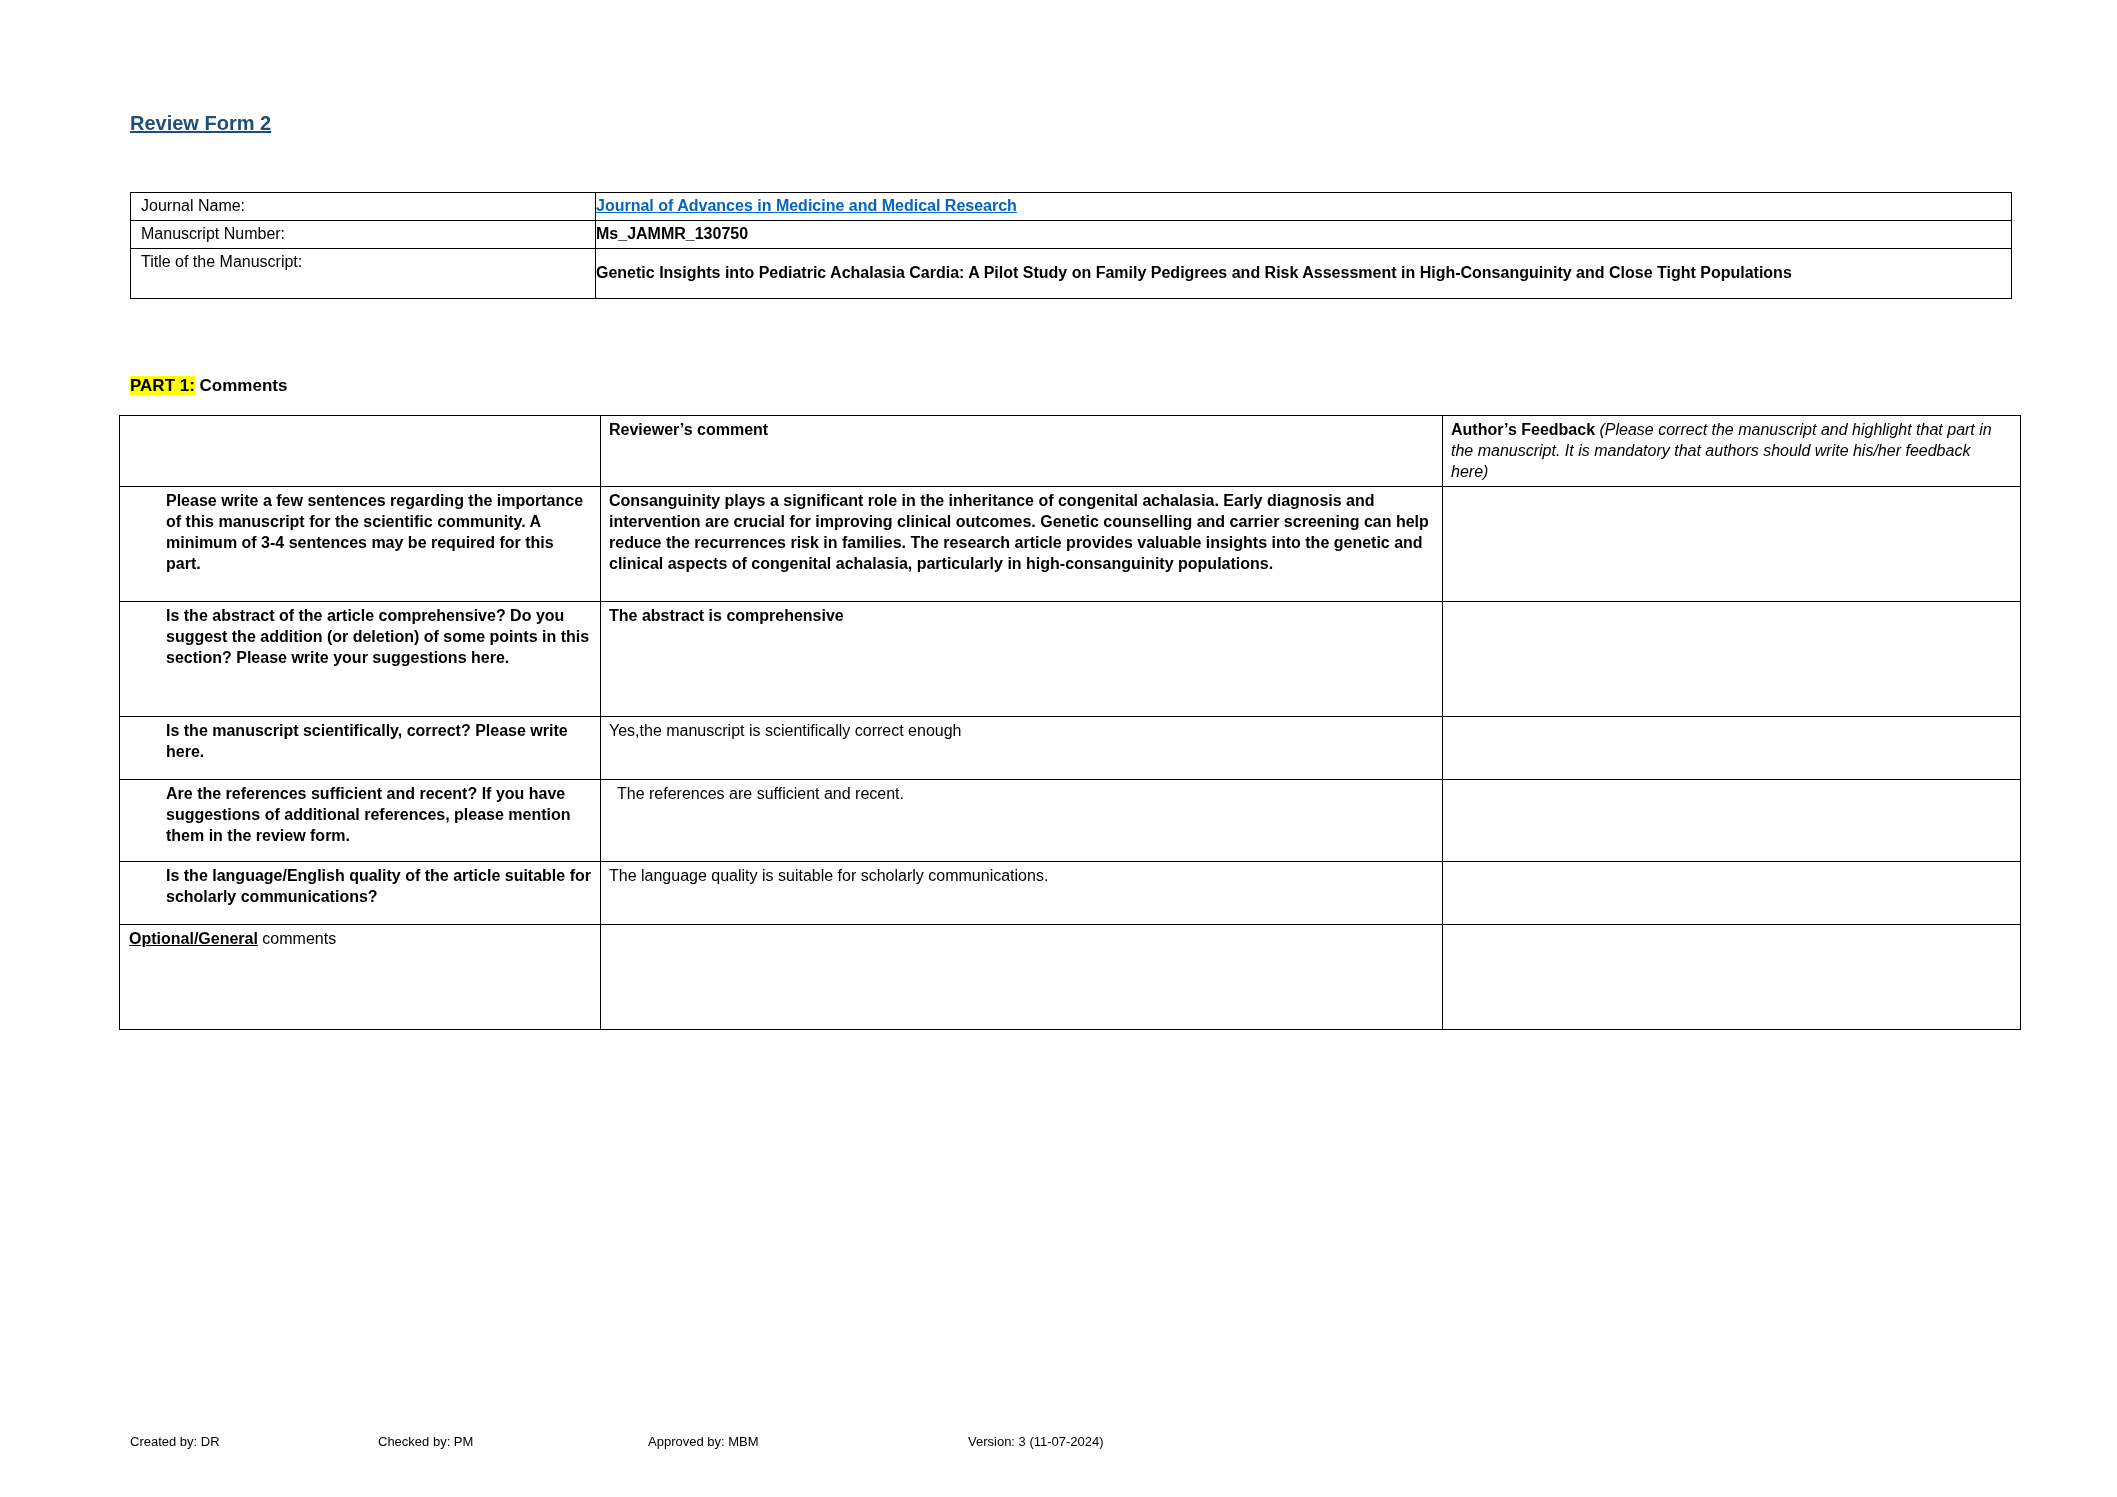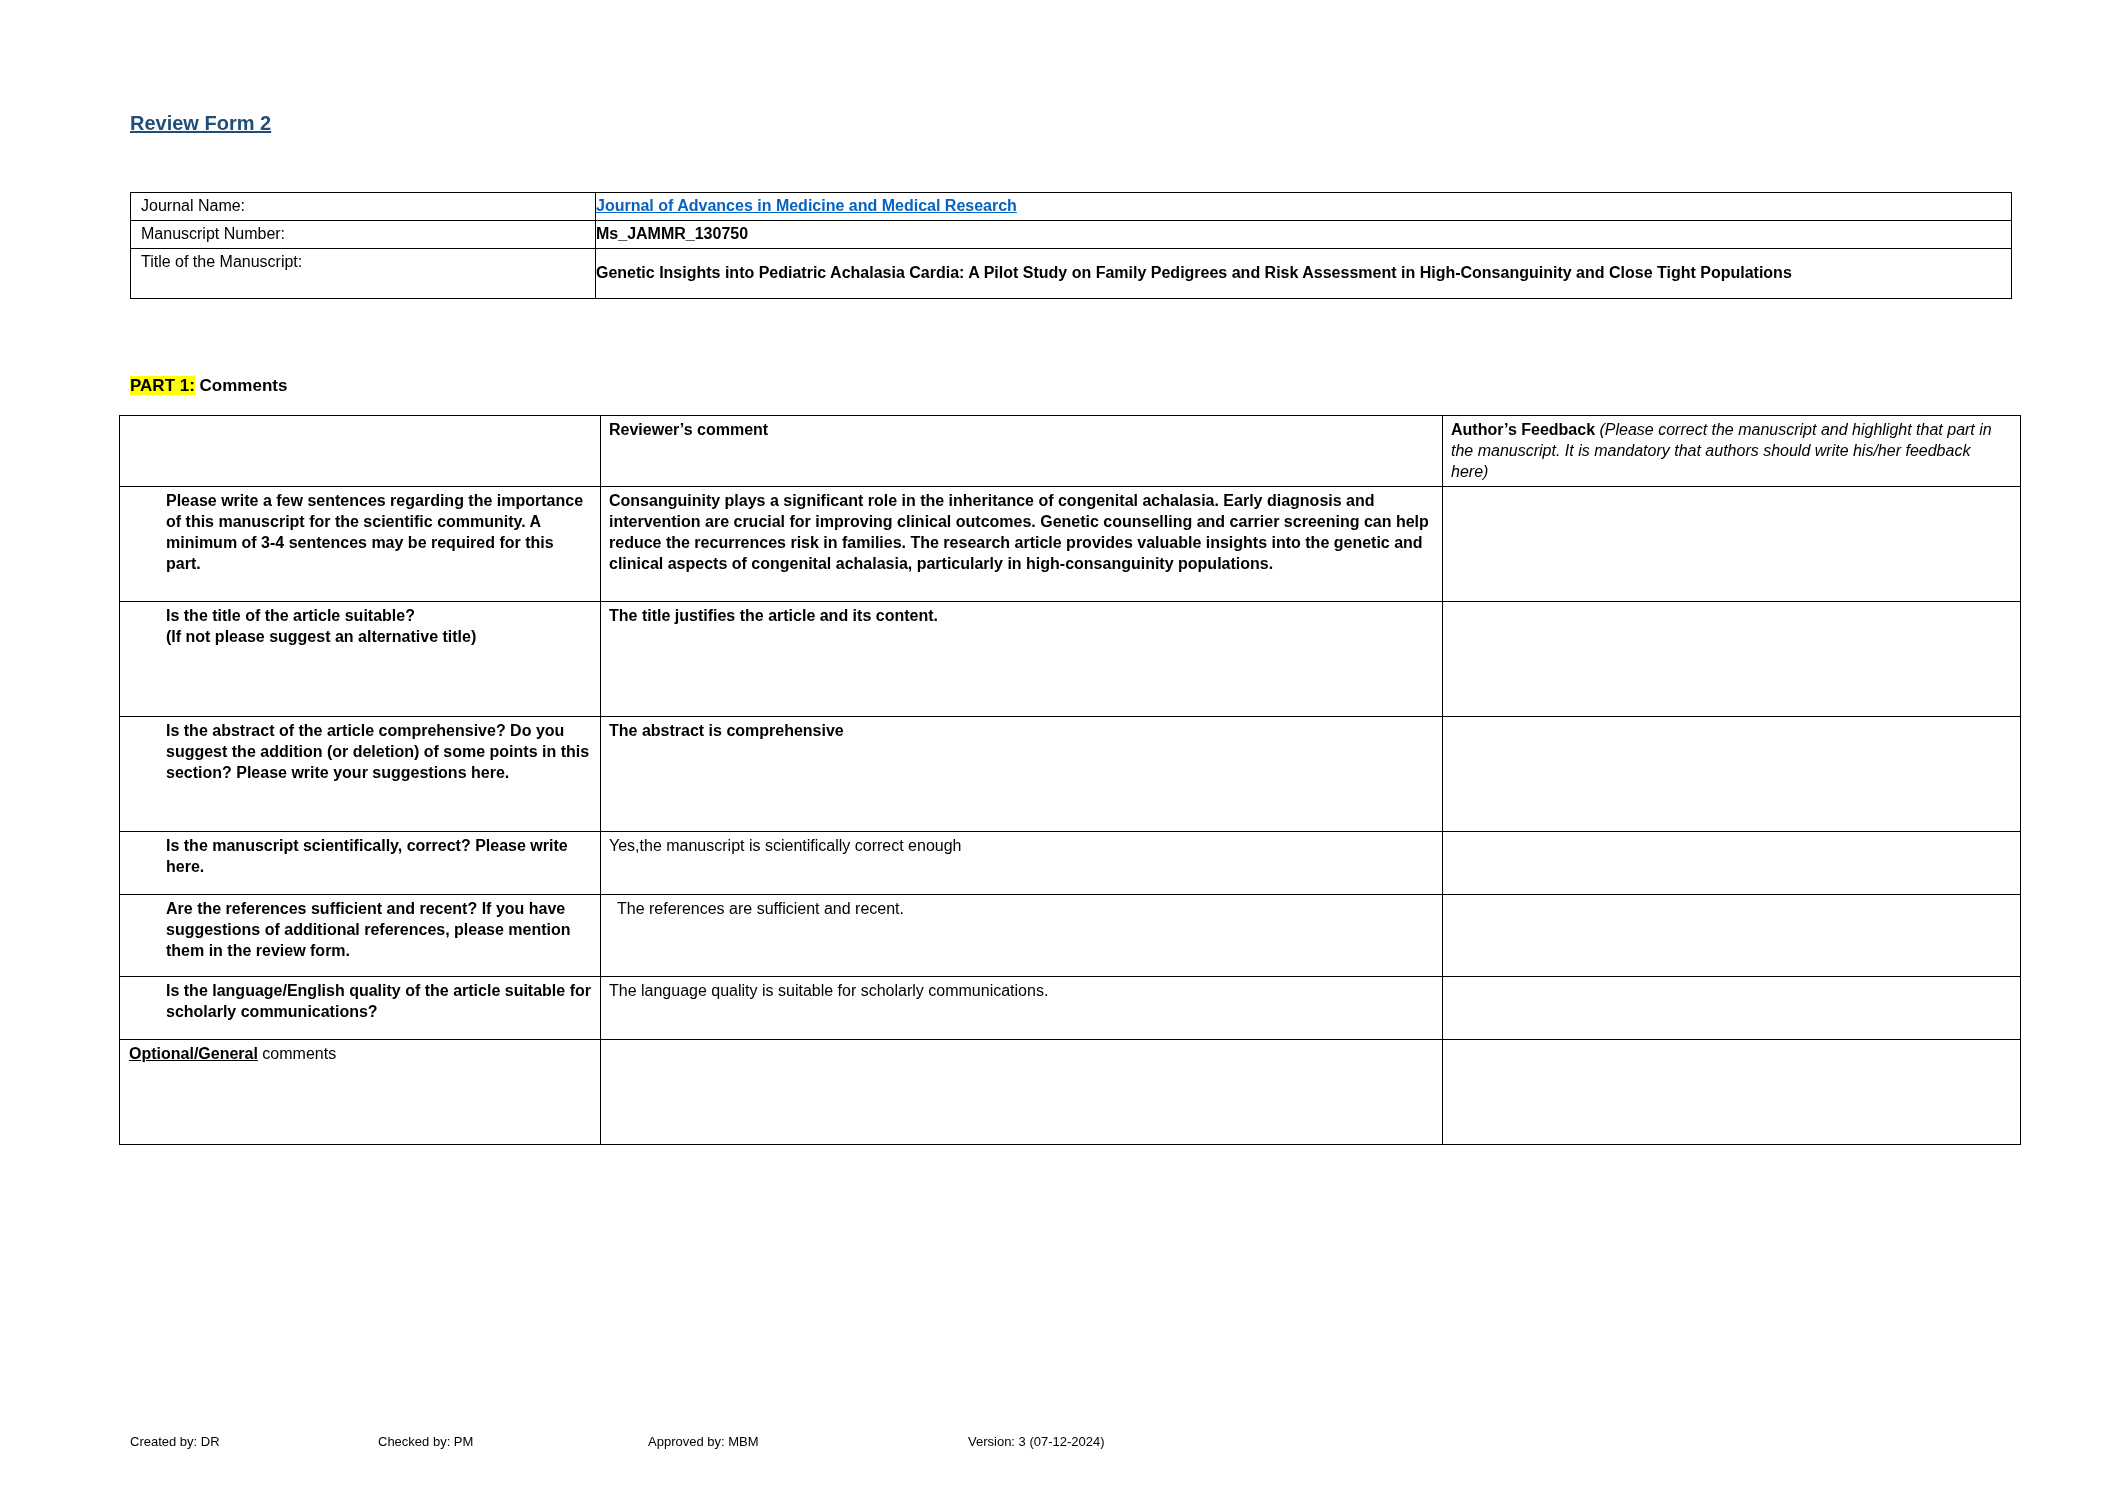--- a/index.html
+++ b/index.html
@@ -102,26 +102,20 @@
     <td class="bold">Reviewer’s comment</td>
     <td><span class="bold">Author’s Feedback</span> <span class="italic">(Please correct the manuscript and highlight that part in the manuscript. It is mandatory that authors should write his/her feedback here)</span></td>
   </tr>
 
   <tr class="r1">
     <td class="q">Please write a few sentences regarding the importance of this manuscript for the scientific community. A minimum of 3-4 sentences may be required for this part.</td>
     <td class="bold">Consanguinity plays a significant role in the inheritance of congenital achalasia. Early diagnosis and intervention are crucial for improving clinical outcomes. Genetic counselling and carrier screening can help reduce the recurrences risk in families. The research article provides valuable insights into the genetic and clinical aspects of congenital achalasia, particularly in high-consanguinity populations.</td>
     <td></td>
   </tr>
 
-  <tr class="r2">
-    <td class="q">Is the title of the article suitable?
-(If not please suggest an alternative title)</td>
-    <td class="bold">The title justifies the article and its content.</td>
-    <td></td>
-  </tr>
 
   <tr class="r3">
     <td class="q">Is the abstract of the article comprehensive? Do you suggest the addition (or deletion) of some points in this section? Please write your suggestions here.</td>
     <td class="bold">The abstract is comprehensive</td>
     <td></td>
   </tr>
 
   <tr class="r4">
     <td class="q">Is the manuscript scientifically, correct? Please write here.</td>
     <td>Yes,the manuscript is scientifically correct enough</td>
@@ -145,14 +139,14 @@
     <td></td>
     <td></td>
   </tr>
 </tbody>
   </table>
 
 <div class="footer">
   <span class="f1">Created by: DR</span>
   <span class="f2">Checked by: PM</span>
   <span class="f3">Approved by: MBM</span>
-  <span class="f4">Version: 3 (07-12-2024)</span>
+  <span class="f4">Version: 3 (11-07-2024)</span>
 </div>
 
 </body></html>

